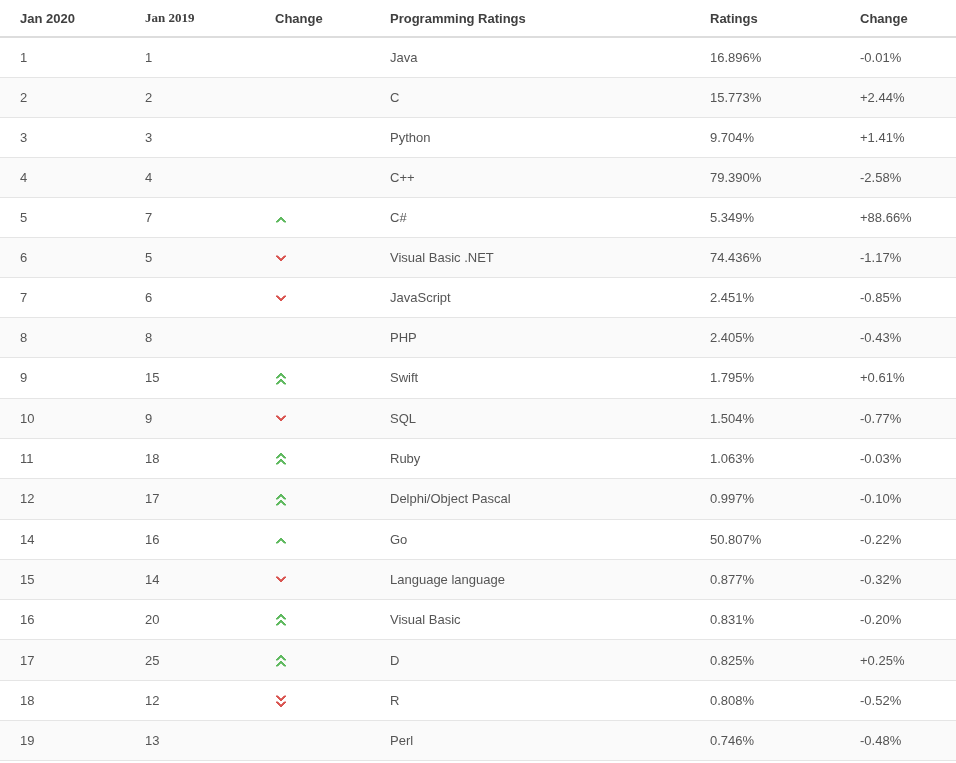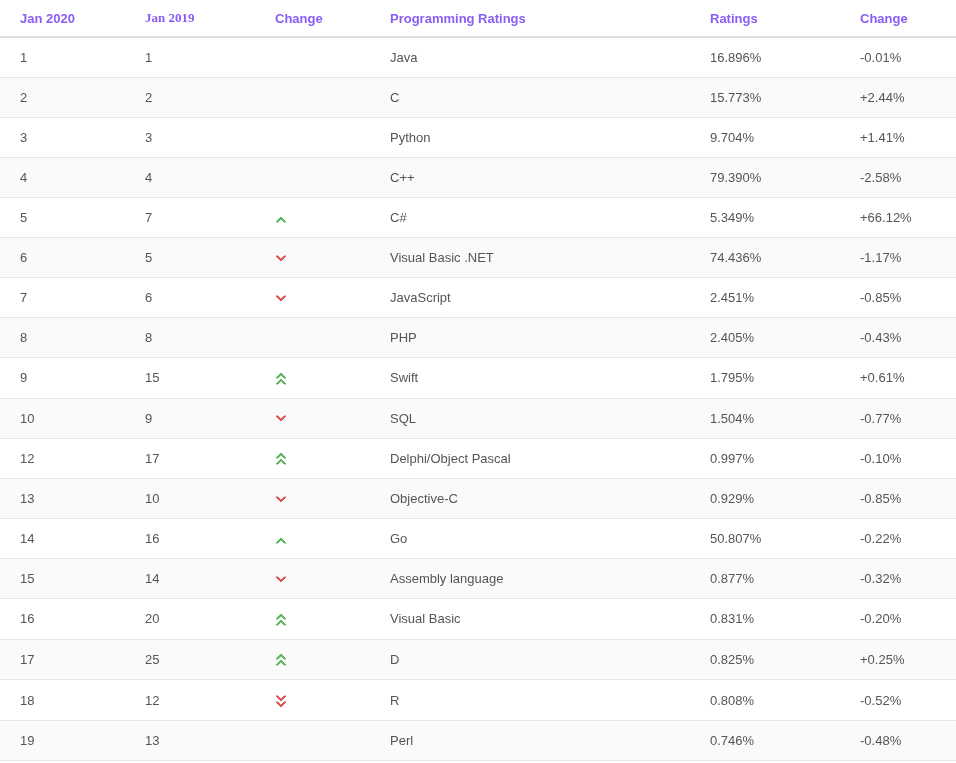--- a/index.html
+++ b/index.html
@@ -14,21 +14,21 @@
       background: #fff;
       padding: 0;
     }
     table {
       width: 956px;
       border-collapse: collapse;
     }
     thead th {
       text-align: left;
       font-weight: 600;
-      color: #8b5cf6;
+      color: #404040;
       padding: 10px 10px;
       border-bottom: 2px solid #ddd;
       background: #fff;
     }
     tbody td {
       padding: 12px 10px;
       border-bottom: 1px solid #e5e5e5;
       color: #555;
       vertical-align: middle;
     }
@@ -99,21 +99,21 @@
     <td>-2.58%</td>
   </tr>
       <tr>
     <td>5</td>
     <td>7</td>
     <td><span class="trend-icon"><svg width="12" height="10" viewBox="0 0 12 10" fill="#5cb85c" stroke="#5cb85c" stroke-width="1">
               <path d="M1 8 L6 3 L11 8 L9.2 8 L6 4.8 L2.8 8 Z"></path>
             </svg></span></td>
     <td>C#</td>
     <td>5.349%</td>
-    <td>+66.12%</td>
+    <td>+88.66%</td>
   </tr>
       <tr>
     <td>6</td>
     <td>5</td>
     <td><span class="trend-icon"><svg width="12" height="10" viewBox="0 0 12 10" fill="#d9534f" stroke="#d9534f" stroke-width="1">
               <path d="M1 2 L6 7 L11 2 L9.2 2 L6 5.2 L2.8 2 Z"></path>
             </svg></span></td>
     <td>Visual Basic .NET</td>
     <td>74.436%</td>
     <td>-1.17%</td>
@@ -151,57 +151,58 @@
     <td>10</td>
     <td>9</td>
     <td><span class="trend-icon"><svg width="12" height="10" viewBox="0 0 12 10" fill="#d9534f" stroke="#d9534f" stroke-width="1">
               <path d="M1 2 L6 7 L11 2 L9.2 2 L6 5.2 L2.8 2 Z"></path>
             </svg></span></td>
     <td>SQL</td>
     <td>1.504%</td>
     <td>-0.77%</td>
   </tr>
       <tr>
+    <td>11</td>
+    <td>18</td>
+    <td><span class="trend-icon"><svg width="12" height="14" viewBox="0 0 12 14" fill="#5cb85c" stroke="#5cb85c" stroke-width="1">
+              <path d="M1 6 L6 1 L11 6 L9.2 6 L6 2.8 L2.8 6 Z"></path>
+              <path d="M1 12 L6 7 L11 12 L9.2 12 L6 8.8 L2.8 12 Z"></path>
+            </svg></span></td>
+    <td>Ruby</td>
+    <td>1.063%</td>
+    <td>-0.03%</td>
+  </tr>
+      <tr>
     <td>12</td>
     <td>17</td>
     <td><span class="trend-icon"><svg width="12" height="14" viewBox="0 0 12 14" fill="#5cb85c" stroke="#5cb85c" stroke-width="1">
               <path d="M1 6 L6 1 L11 6 L9.2 6 L6 2.8 L2.8 6 Z"></path>
               <path d="M1 12 L6 7 L11 12 L9.2 12 L6 8.8 L2.8 12 Z"></path>
             </svg></span></td>
     <td>Delphi/Object Pascal</td>
     <td>0.997%</td>
     <td>-0.10%</td>
-  </tr>
-      <tr>
-    <td>13</td>
-    <td>10</td>
-    <td><span class="trend-icon"><svg width="12" height="10" viewBox="0 0 12 10" fill="#d9534f" stroke="#d9534f" stroke-width="1">
-              <path d="M1 2 L6 7 L11 2 L9.2 2 L6 5.2 L2.8 2 Z"></path>
-            </svg></span></td>
-    <td>Objective-C</td>
-    <td>0.929%</td>
-    <td>-0.85%</td>
   </tr>
       <tr>
     <td>14</td>
     <td>16</td>
     <td><span class="trend-icon"><svg width="12" height="10" viewBox="0 0 12 10" fill="#5cb85c" stroke="#5cb85c" stroke-width="1">
               <path d="M1 8 L6 3 L11 8 L9.2 8 L6 4.8 L2.8 8 Z"></path>
             </svg></span></td>
     <td>Go</td>
     <td>50.807%</td>
     <td>-0.22%</td>
   </tr>
       <tr>
     <td>15</td>
     <td>14</td>
     <td><span class="trend-icon"><svg width="12" height="10" viewBox="0 0 12 10" fill="#d9534f" stroke="#d9534f" stroke-width="1">
               <path d="M1 2 L6 7 L11 2 L9.2 2 L6 5.2 L2.8 2 Z"></path>
             </svg></span></td>
-    <td>Assembly language</td>
+    <td>Language language</td>
     <td>0.877%</td>
     <td>-0.32%</td>
   </tr>
       <tr>
     <td>16</td>
     <td>20</td>
     <td><span class="trend-icon"><svg width="12" height="14" viewBox="0 0 12 14" fill="#5cb85c" stroke="#5cb85c" stroke-width="1">
               <path d="M1 6 L6 1 L11 6 L9.2 6 L6 2.8 L2.8 6 Z"></path>
               <path d="M1 12 L6 7 L11 12 L9.2 12 L6 8.8 L2.8 12 Z"></path>
             </svg></span></td>

